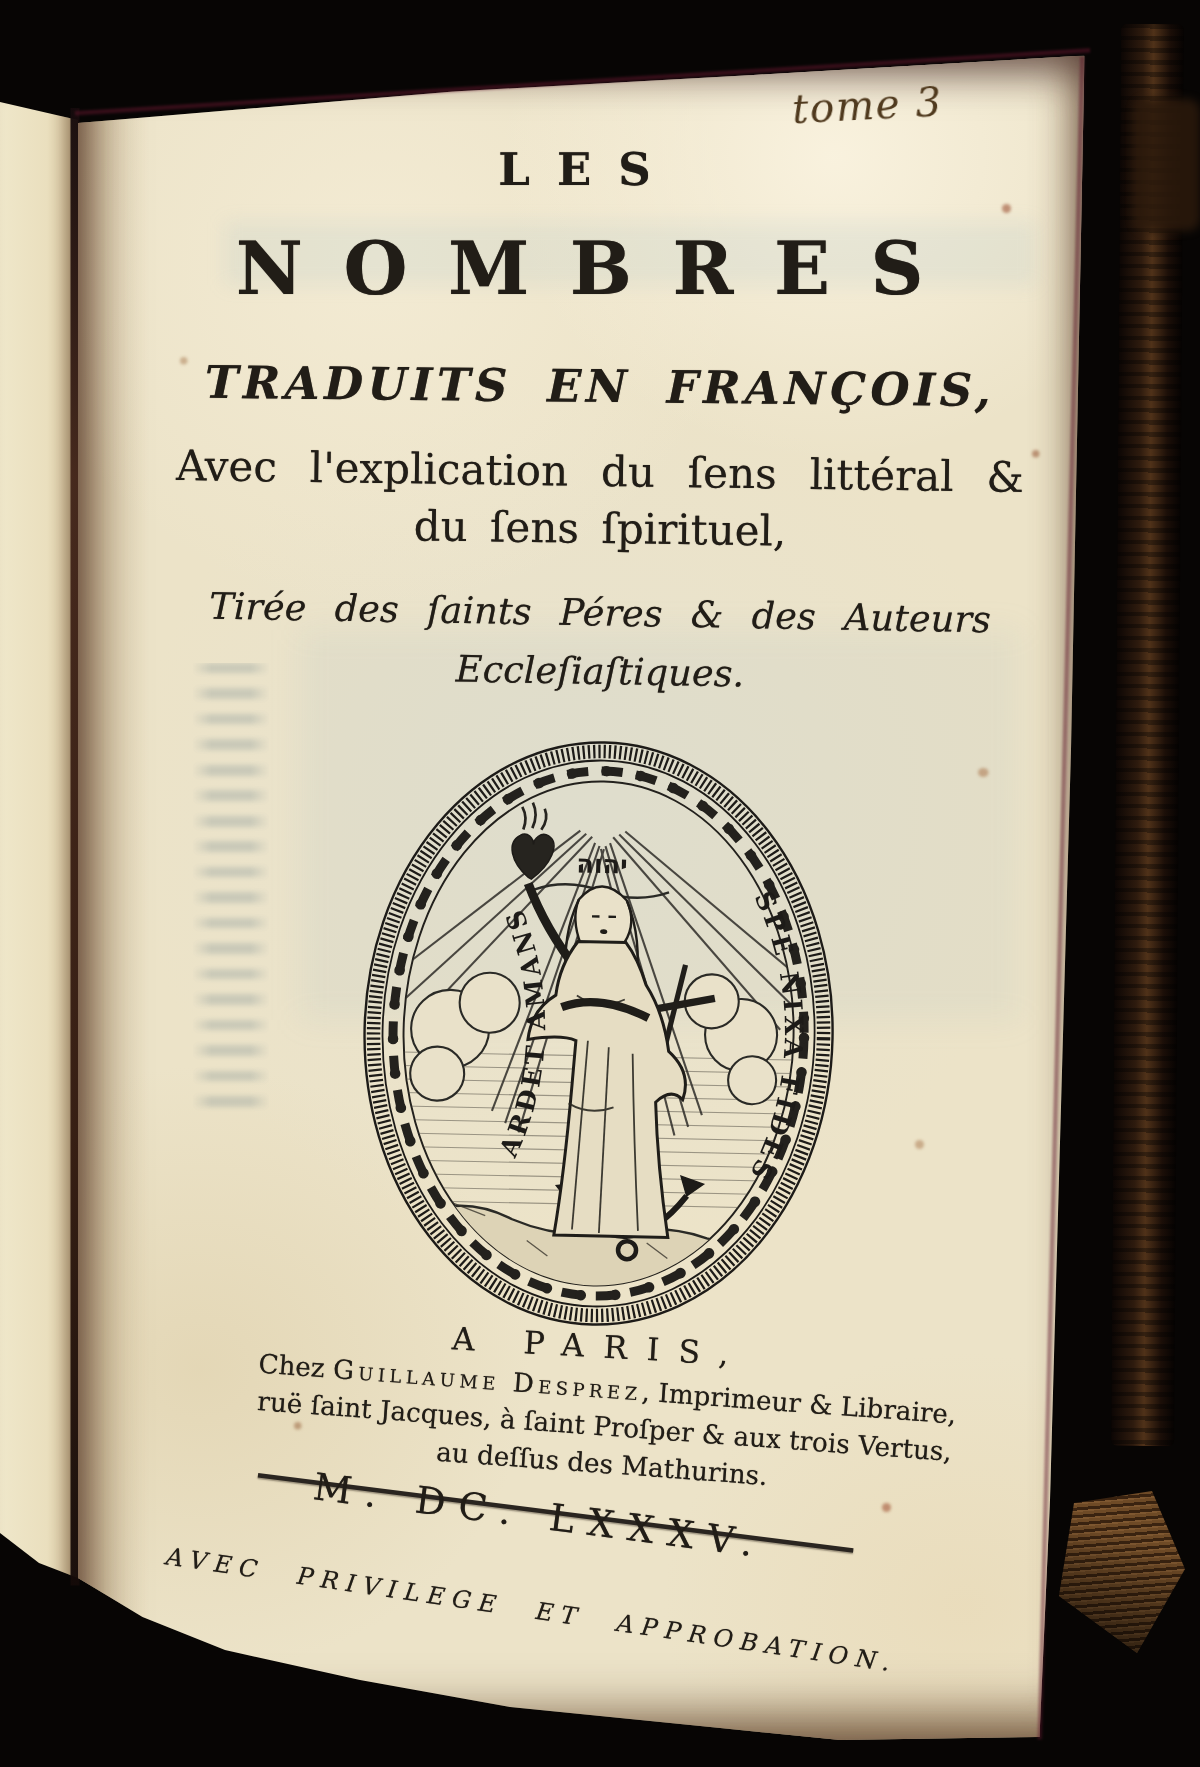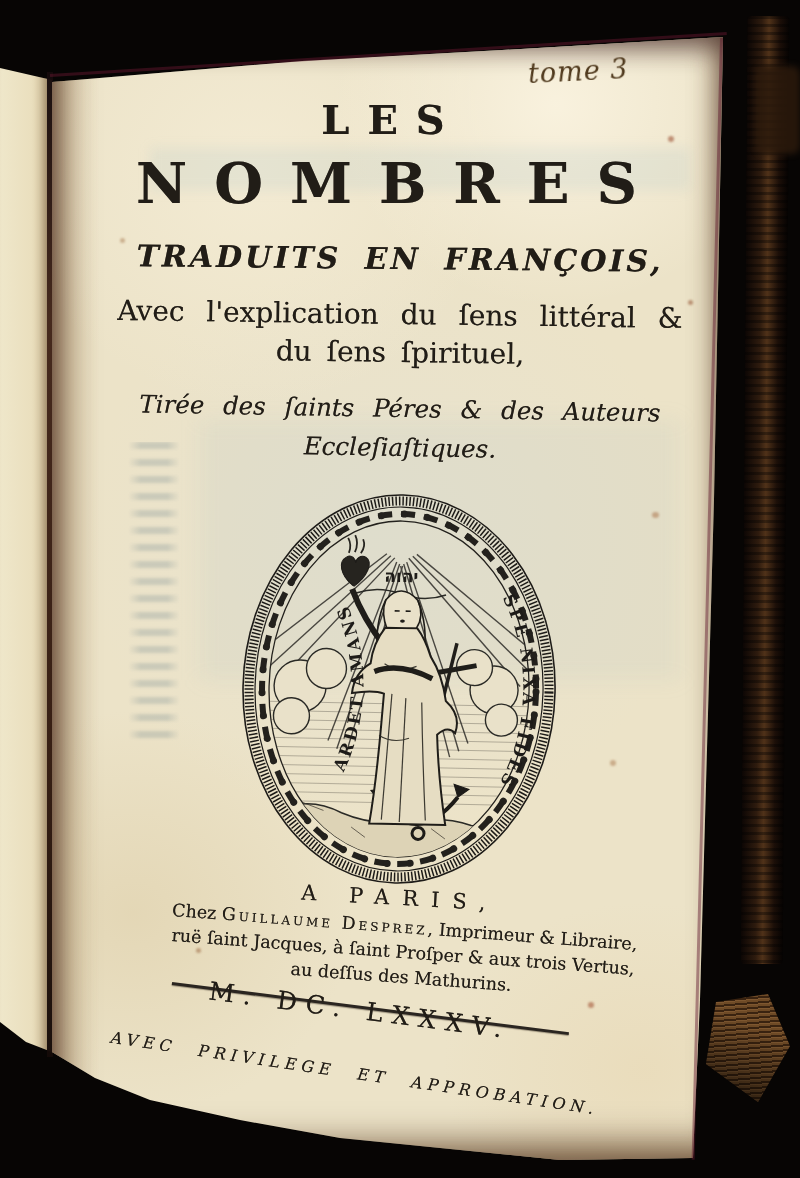--- a/index.html
+++ b/index.html
@@ -50,22 +50,22 @@
     -webkit-mask-image:linear-gradient(90deg,transparent,#000 25%,#000 75%,transparent);
     mask-image:linear-gradient(90deg,transparent,#000 25%,#000 75%,transparent);}
   .blue-band-1{position:absolute;left:150px;top:148px;width:540px;height:42px;
     background:rgba(150,185,195,.14);filter:blur(6px);}
   .blue-band-2{position:absolute;left:200px;top:420px;width:480px;height:260px;
     background:rgba(150,180,190,.10);filter:blur(10px);}
   .freckle{position:absolute;border-radius:50%;filter:blur(1px);}
 
   
   .ink{color:#211d17;text-shadow:0 0 .5px rgba(35,28,20,.65);position:absolute;text-align:center;}
-  #t-les{left:142px;top:96px;width:500px;font-size:40px;font-weight:bold;letter-spacing:18px;}
-  #t-nombres{left:100px;top:150px;width:600px;font-size:56px;font-weight:bold;letter-spacing:27px;}
+  #t-les{left:142px;top:96px;width:500px;font-size:30px;font-weight:bold;letter-spacing:18px;}
+  #t-nombres{left:100px;top:150px;width:600px;font-size:49px;font-weight:bold;letter-spacing:27px;}
   #t-traduits{left:80px;top:241px;width:640px;font-size:30px;font-weight:bold;font-style:italic;
     letter-spacing:3px;word-spacing:10px;transform:rotate(.6deg);}
   #t-expl1{left:80px;top:298px;width:640px;font-size:28px;word-spacing:13px;transform:rotate(.8deg);}
   #t-expl2{left:80px;top:336px;width:640px;font-size:28px;word-spacing:6px;transform:rotate(.8deg);}
   #t-tiree1{left:80px;top:394px;width:640px;font-size:24.5px;font-style:italic;word-spacing:11px;
     transform:rotate(1deg);}
   #t-tiree2{left:80px;top:433px;width:640px;font-size:24.5px;font-style:italic;transform:rotate(1deg);}
   #t-paris{left:100px;top:886px;width:600px;font-size:21px;letter-spacing:13px;transform:rotate(3.2deg);}
   #t-address{left:78px;top:915px;width:650px;font-size:17.5px;line-height:25px;transform:rotate(4.2deg);}
   #t-address .pub-name{font-variant:small-caps;letter-spacing:3px;}

